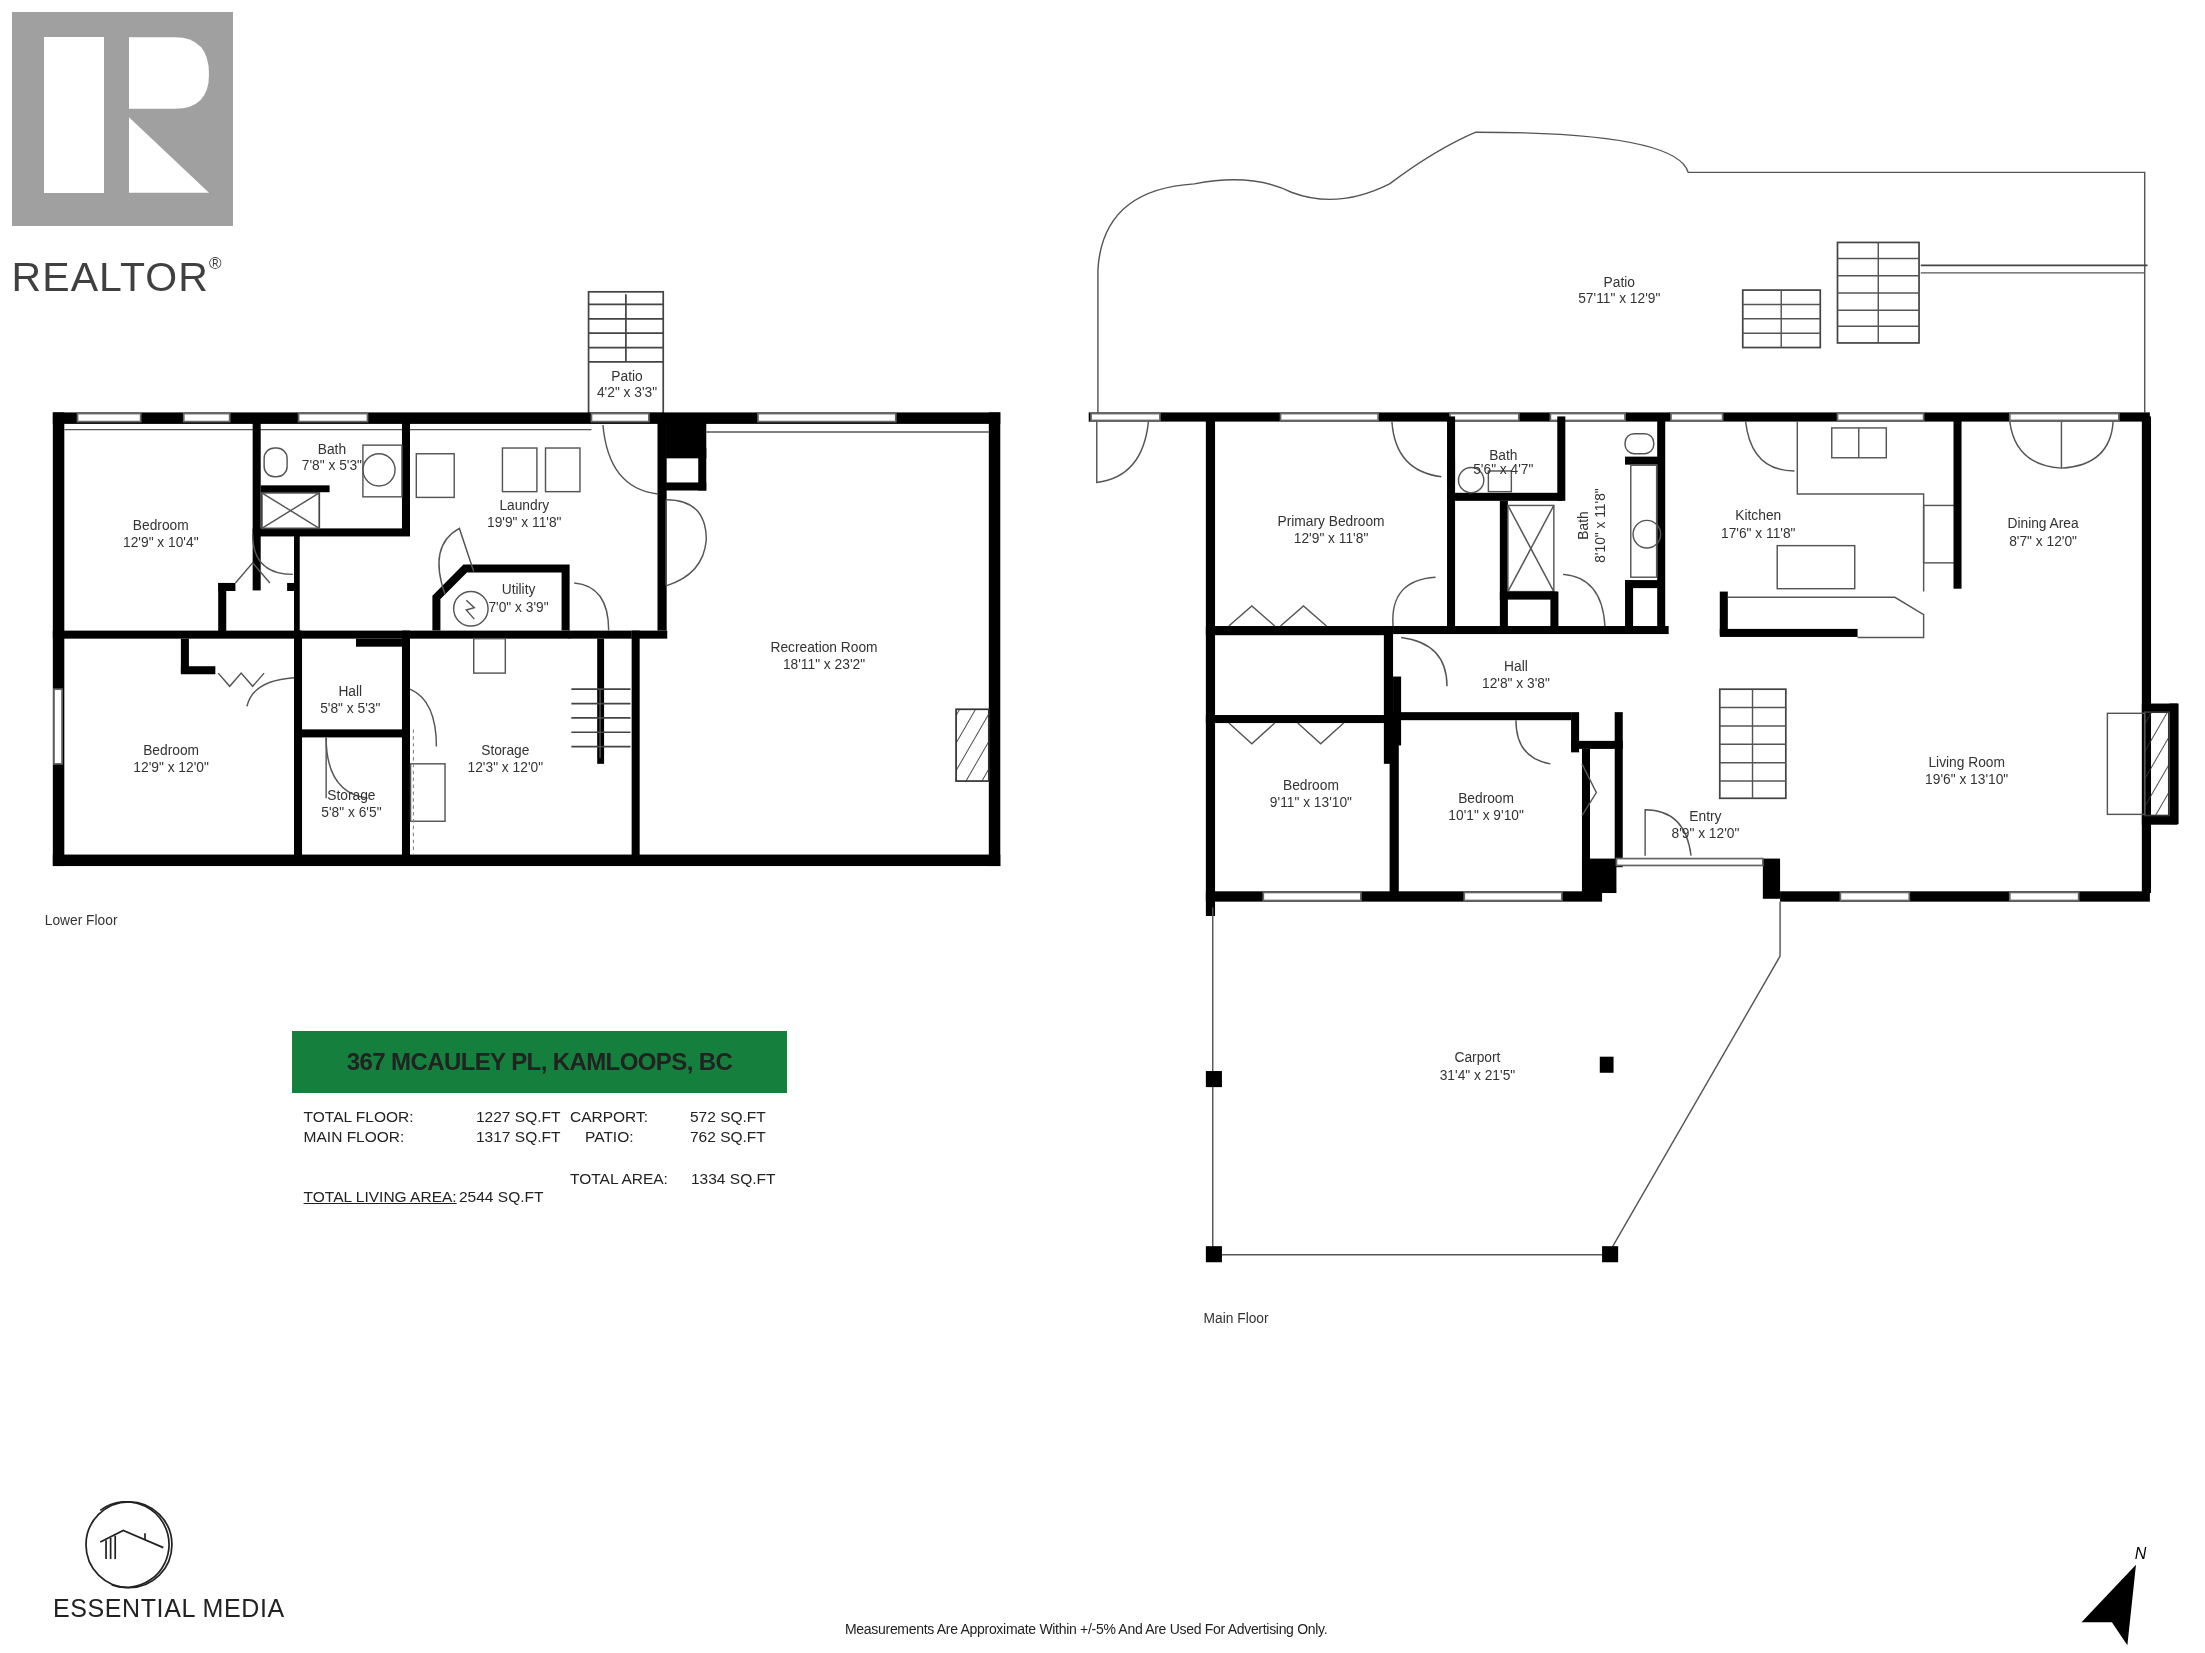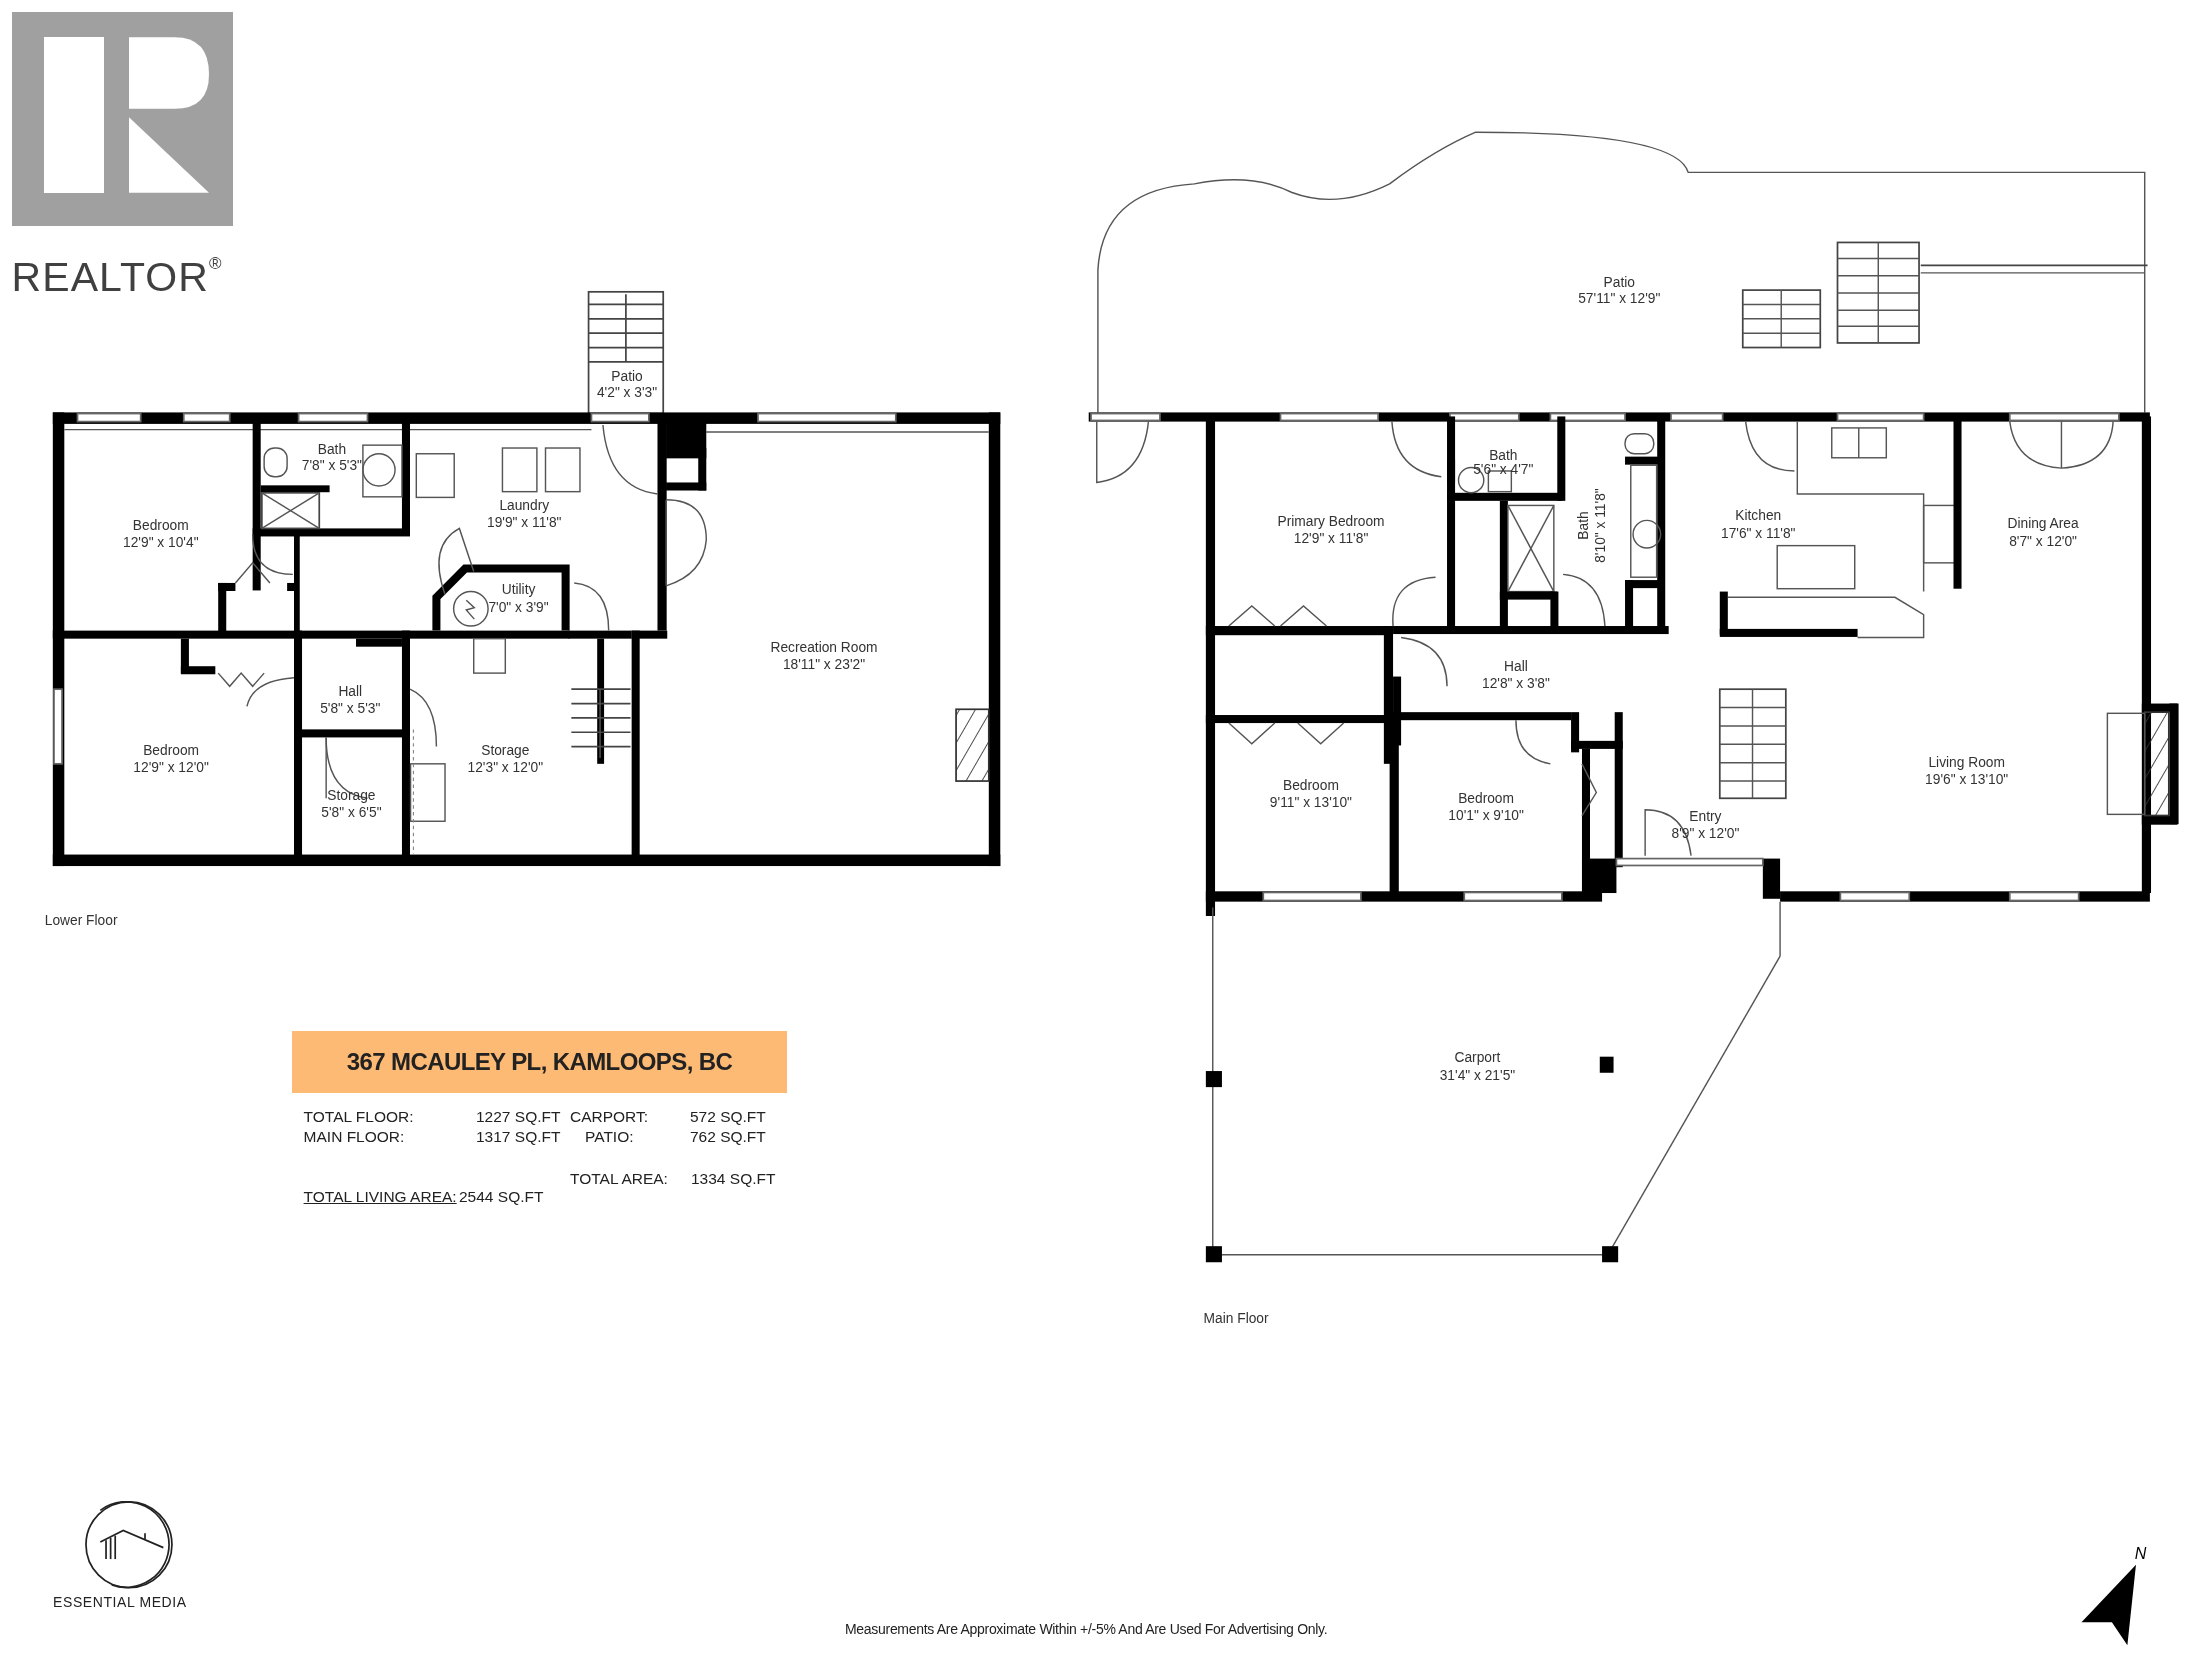--- a/index.html
+++ b/index.html
@@ -16,27 +16,27 @@
     .hatch { fill: url(#hatchPat); stroke: #333; stroke-width: 3; }
 
     .realtor-logo { position: absolute; left: 11.5px; top: 11.5px; width: 227px; height: 287px; }
     .realtor-box { position: absolute; left: 0; top: 0; width: 221px; height: 214px; background: #a0a0a0; }
     .realtor-i { position: absolute; left: 32px; top: 25px; width: 60px; height: 156px; background: #fff; }
     .realtor-r { position: absolute; left: 117px; top: 25px; width: 80px; height: 156px; }
     .realtor-text { position: absolute; left: 0; top: 230px; font-size: 41px; letter-spacing: 1.1px; color: #404040; margin-top: 12px; }
     .realtor-reg { font-size: 17px; vertical-align: top; }
 
     .info-banner { position: absolute; left: 292px; top: 1031px; width: 495px; height: 62px;
-                   background: #fdba74; display: flex; align-items: center; justify-content: center; }
+                   background: #15803d; display: flex; align-items: center; justify-content: center; }
     .info-banner span { font-size: 24px; font-weight: bold; color: #222; letter-spacing: -0.6px; }
     .info-table { position: absolute; left: 299px; top: 1108px; font-size: 15.5px; color: #222; }
     .info-row { position: absolute; white-space: nowrap; }
 
     .essential-logo { position: absolute; left: 43px; top: 1476px; width: 149px; height: 149px; }
-    .essential-text { position: absolute; left: 53px; top: 1594px; font-size: 14px; letter-spacing: 0.6px; color: #222; }
+    .essential-text { position: absolute; left: 53px; top: 1594px; font-size: 25px; letter-spacing: 0.6px; color: #222; }
     .disclaimer { position: absolute; left: 845px; top: 1621px; font-size: 14px; color: #222; letter-spacing: -0.3px; }
     .compass { position: absolute; left: 2067px; top: 1539px; width: 115px; height: 109px; }
   </style>
 </head>
 <body>
 
 <div class="realtor-logo">
   <div class="realtor-box">
     <div class="realtor-i"></div>
     <svg class="realtor-r" viewBox="0 0 140 272">

